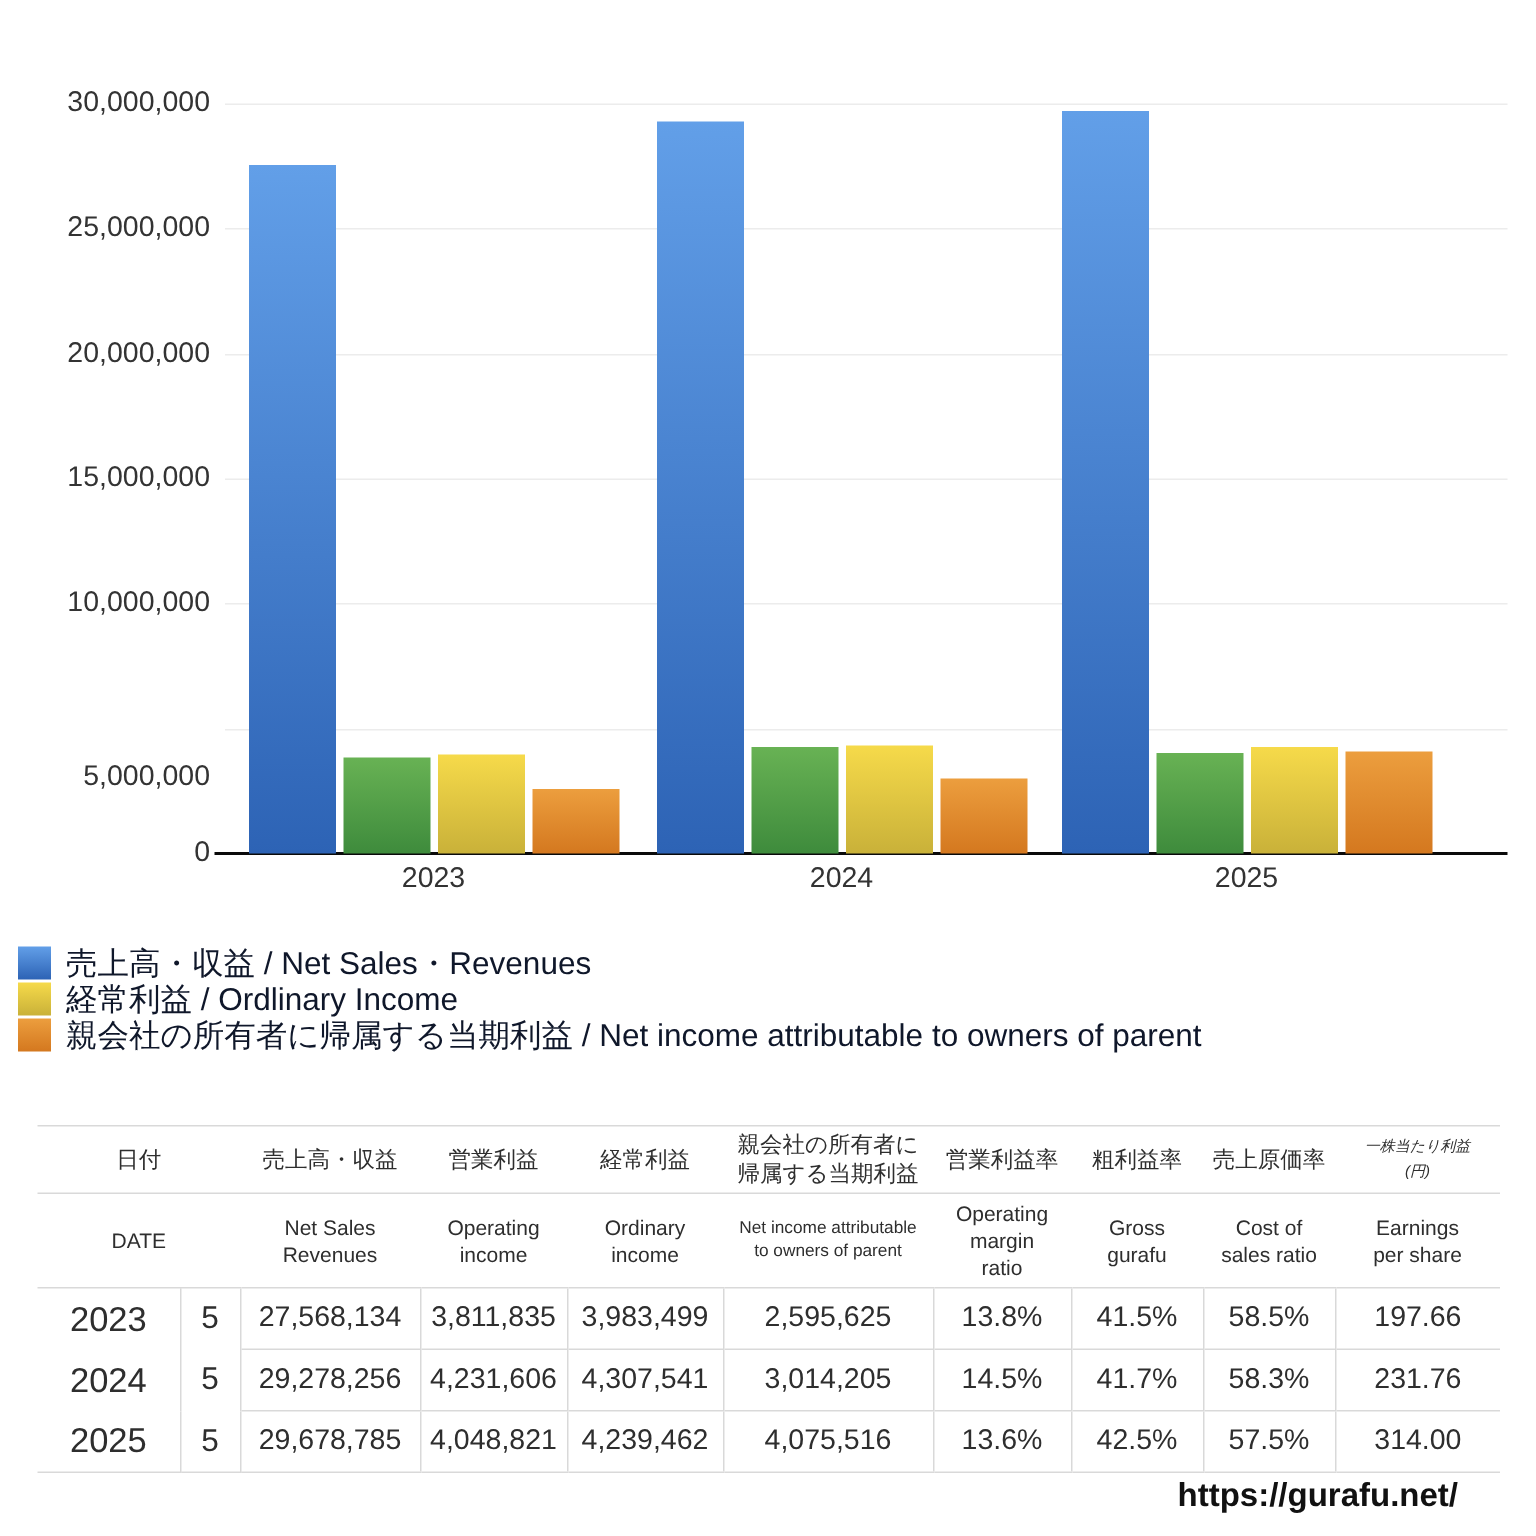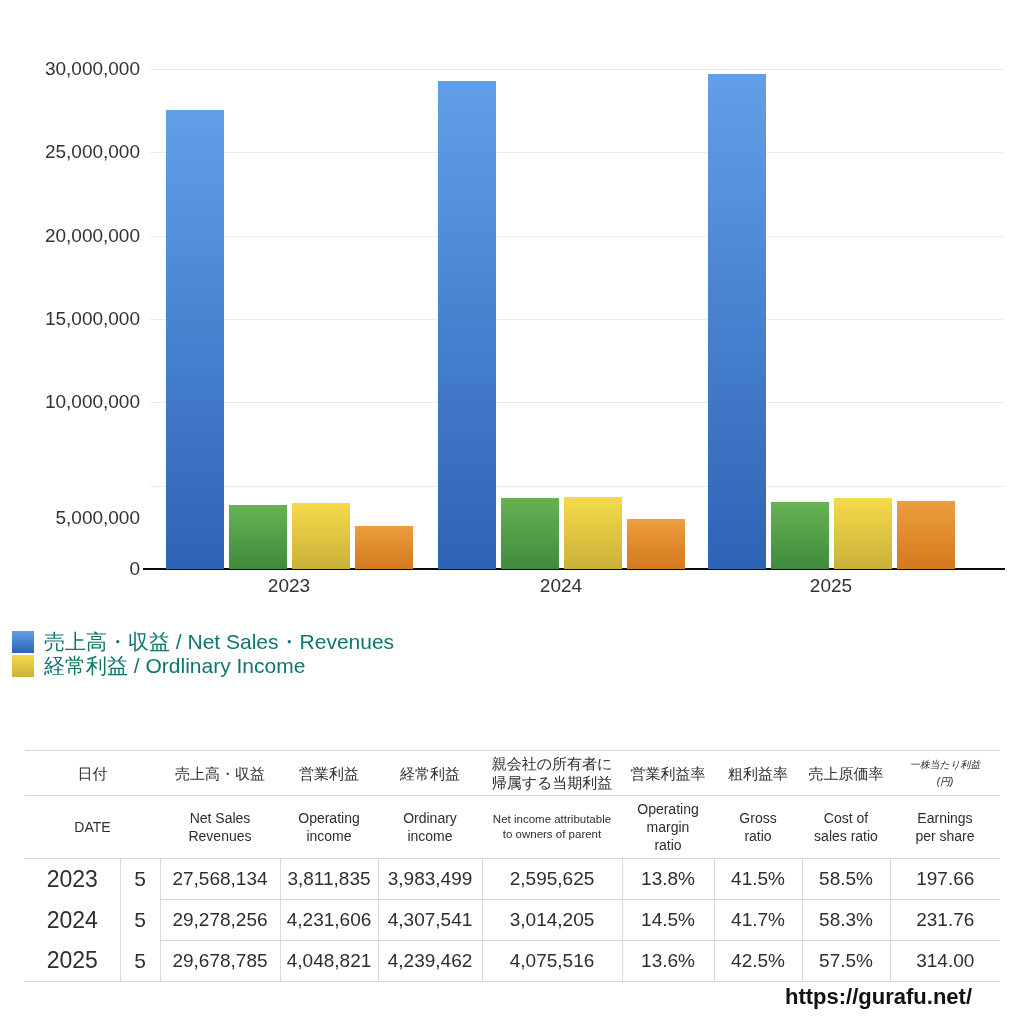--- a/index.html
+++ b/index.html
@@ -18,21 +18,21 @@
   #axisline{position:absolute;left:-7px;bottom:-1px;width:calc(100% + 7px);height:2px;background:#0a0a0a;}
   .bargroup{position:absolute;bottom:0;width:247px;height:100%;
             display:flex;align-items:flex-end;gap:5px;}
   .bar{width:58px;flex:0 0 58px;}
   #xlabels{position:absolute;left:150px;top:575px;width:855px;height:26px;}
   .xlab{position:absolute;width:120px;text-align:center;font-size:19px;color:#333;}
   
   #legend{position:absolute;left:12px;top:630px;}
   .legrow{display:flex;align-items:center;height:24px;}
   .legswatch{width:22px;height:22px;margin-right:10px;flex:0 0 22px;}
-  .legtext{font-size:21px;color:#0f766e;white-space:nowrap;}
+  .legtext{font-size:21px;color:#0f172a;white-space:nowrap;}
   
   #ftable{position:absolute;left:25px;top:750px;border-collapse:collapse;table-layout:fixed;}
   #ftable td,#ftable th{padding:0;text-align:center;vertical-align:middle;font-weight:normal;}
   .hjp th{border-top:1px solid #d9d9d9;border-bottom:1px solid #d9d9d9;height:44px;
           font-size:15px;font-weight:bold;white-space:pre-line;line-height:19px;}
   .hen th{border-bottom:1px solid #d9d9d9;height:62px;
           font-size:14px;font-weight:bold;white-space:pre-line;line-height:18px;}
   .hjp th.small{font-size:10px;line-height:17px;font-style:italic;}
   .hen th.small{font-size:11.5px;line-height:15px;font-weight:bold;}
   .drow td{height:40px;font-size:19px;color:#2e2e2e;}
@@ -93,20 +93,24 @@
 
 <div id="legend">
     <div class="legrow">
       <div class="legswatch" style="background: linear-gradient(rgb(98, 159, 232), rgb(45, 99, 181));"></div>
       <span class="legtext">売上高・収益 / Net Sales・Revenues</span>
     </div>
     <div class="legrow">
       <div class="legswatch" style="background: linear-gradient(rgb(246, 218, 74), rgb(201, 177, 57));"></div>
       <span class="legtext">経常利益 / Ordlinary Income</span>
     </div>
+    <div class="legrow">
+      <div class="legswatch" style="background: linear-gradient(rgb(236, 158, 62), rgb(212, 120, 31));"></div>
+      <span class="legtext">親会社の所有者に帰属する当期利益 / Net income attributable to owners of parent</span>
+    </div>
   </div>
 
 <table id="ftable">
   <colgroup id="cols">
       <col style="width: 95px;">
       <col style="width: 40px;">
       <col style="width: 120px;">
       <col style="width: 98px;">
       <col style="width: 104px;">
       <col style="width: 140px;">
@@ -136,21 +140,21 @@
         <th>Operating
 income</th>
         <th>Ordinary
 income</th>
         <th class="small">Net income attributable
 to owners of parent</th>
         <th>Operating
 margin
 ratio</th>
         <th>Gross
-ratio</th>
+gurafu</th>
         <th>Cost of
 sales ratio</th>
         <th>Earnings
 per share</th>
       </tr>
   </thead>
   <tbody id="tbody">
       <tr class="drow">
         <td class="yr">2023</td>
         <td class="mo">5</td>

